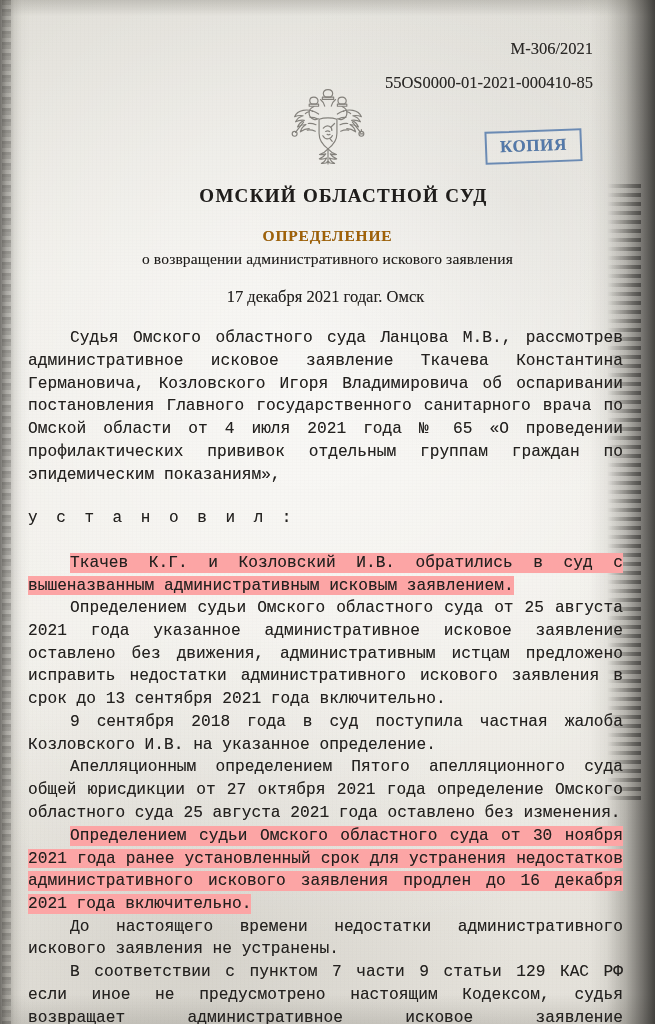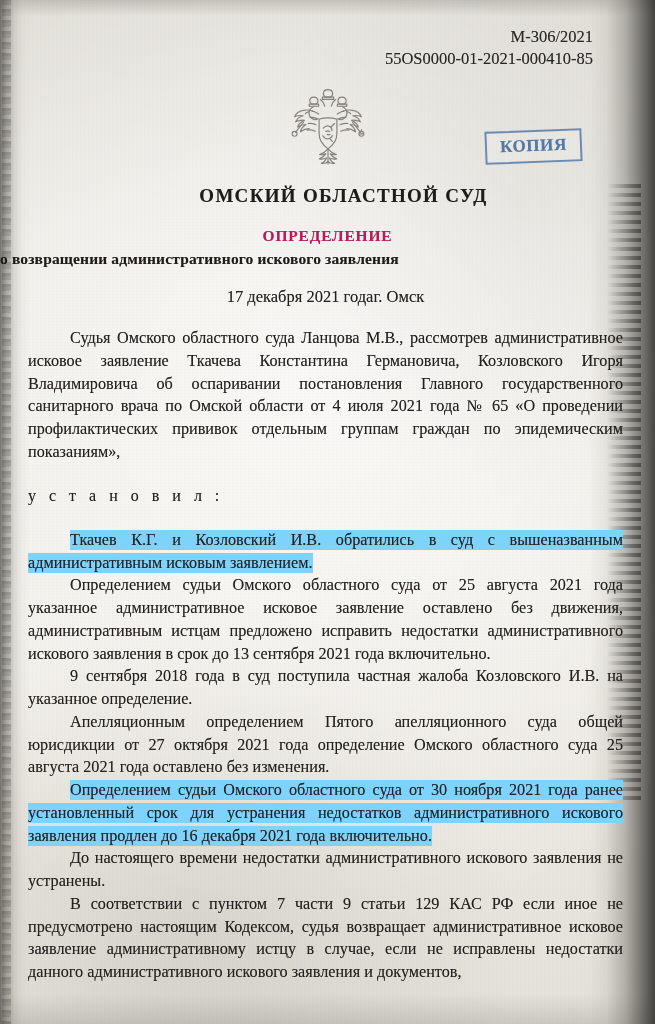--- a/index.html
+++ b/index.html
@@ -112,21 +112,21 @@
   
   .case-numbers {
     position: absolute;
     top: 26px;
     right: 62px;
     text-align: right;
     line-height: 1.36;
     font-size: 16.5px;
     color: #2a2826;
   }
-  .case-numbers div { white-space: nowrap; }
+  .case-numbers div { white-space: nowrap; margin-top: 12px; }
 
   
   .emblem {
     position: absolute;
     top: 84px;
     left: 50%;
     transform: translateX(-50%);
     width: 96px;
     height: 94px;
     opacity: 0.72;
@@ -163,27 +163,28 @@
     margin-left: 32px;
   }
   .doc-type {
     position: absolute;
     top: 227px;
     left: 0; right: 0;
     text-align: center;
     font-weight: 700;
     font-size: 15.5px;
     letter-spacing: 0.8px;
-    color: #be185d;
+    color: #a16207;
   }
   .doc-subject {
     position: absolute;
     top: 250px;
     left: 0; right: 0;
-    font-weight: 700;
+    text-align: center;
+    font-weight: 400;
     font-size: 15.5px;
     letter-spacing: 0.15px;
     color: #1f1d1b;
   }
 
   
   .datarow {
     position: absolute;
     top: 287px;
     left: 38px;
@@ -202,32 +203,33 @@
     width: 595px;
     font-size: 16.2px;
     line-height: 1.405;
     text-align: justify;
     text-justify: inter-word;
     color: #23211f;
   }
   .body p {
     margin: 0;
     text-indent: 42px;
+    font-family: Liberation Mono, monospace;
   }
 
   .ustanovil {
     margin: 21px 0 22px 0 !important;
     text-indent: 0 !important;
     text-align: left;
     letter-spacing: 4.5px;
     font-size: 16px;
   }
 
   mark.hl {
-    background-color: #7dd3fc;
+    background-color: #fca5a5;
     color: inherit;
     padding: 0.06em 0;
     box-decoration-break: clone;
     -webkit-box-decoration-break: clone;
   }
 
   
   .content {
     text-shadow: 0 0 0.55px rgba(35,33,31,0.40);
   }

